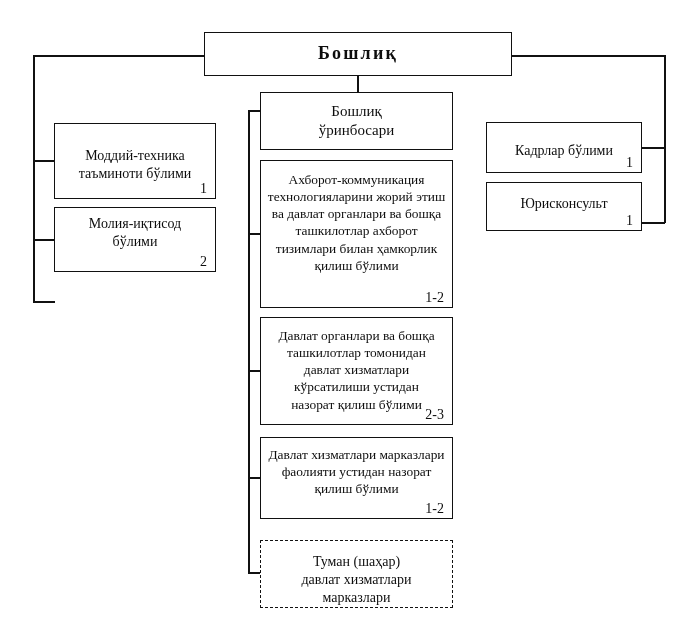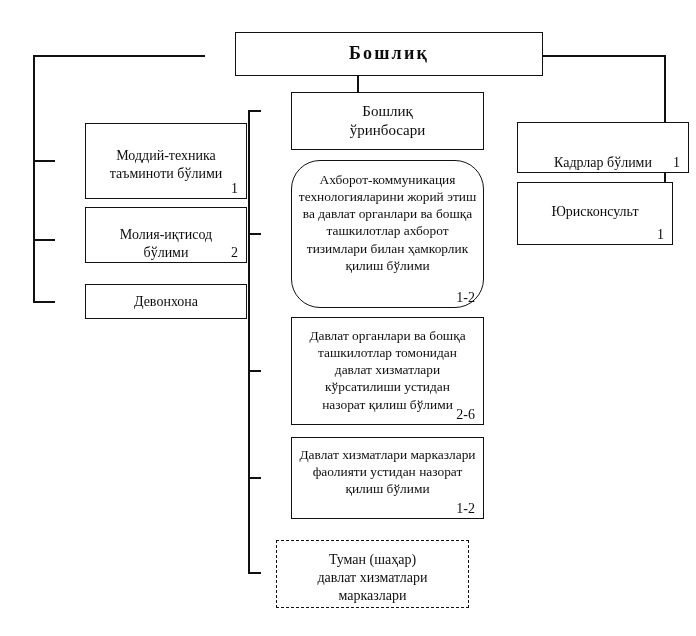--- a/index.html
+++ b/index.html
@@ -20,21 +20,20 @@
   
   .node {
     position: absolute;
     box-sizing: border-box;
     border: 1.6px solid #111111;
     background: #ffffff;
     display: flex;
     flex-direction: column;
     align-items: center;
     z-index: 3;
-    margin-left: 31px;
   }
   .node.dashed {
     border: 1.8px dashed #111111;
   }
   .node .label {
     width: 100%;
     text-align: center;
     line-height: 1.28;
     padding: 0 6px;
     box-sizing: border-box;
@@ -72,21 +71,20 @@
   }
   #node-deputy .label { font-size: 15px; }
 
   #node-ict {
     left: 260px;
     top: 160px;
     width: 193px;
     height: 148px;
     justify-content: flex-start;
     padding-top: 10px;
-    border-radius: 29px;
   }
   #node-ict .label { font-size: 13.4px; }
 
   #node-oversight {
     left: 260px;
     top: 317px;
     width: 193px;
     height: 108px;
     justify-content: flex-start;
     padding-top: 9px;
@@ -98,77 +96,77 @@
     left: 260px;
     top: 437px;
     width: 193px;
     height: 82px;
     justify-content: flex-start;
     padding-top: 8px;
   }
   #node-centers-control .label { font-size: 13.4px; }
 
   #node-district-centers {
-    left: 245px;
+    left: 260px;
     top: 540px;
     width: 193px;
     height: 68px;
-    justify-content: center;
+    justify-content: flex-end;
     padding-top: 8px;
   }
   #node-district-centers .label { font-size: 14px; }
 
   
   #node-logistics {
     left: 54px;
     top: 123px;
     width: 162px;
     height: 76px;
     justify-content: center;
     padding-top: 7px;
   }
   #node-logistics .label { font-size: 14px; }
 
   #node-finance {
     left: 54px;
     top: 207px;
     width: 162px;
-    height: 56px;
-    justify-content: flex-end;
+    height: 65px;
+    justify-content: flex-start;
     padding-top: 7px;
   }
   #node-finance .label { font-size: 14px; }
 
   #node-chancellery {
     left: 54px;
     top: 284px;
     width: 162px;
     height: 35px;
     justify-content: center;
   }
   #node-chancellery .label { font-size: 14px; }
 
   
   #node-hr {
     left: 486px;
     top: 122px;
-    width: 172px;
+    width: 156px;
     height: 51px;
-    justify-content: flex-end;
+    justify-content: center;
     padding-top: 6px;
   }
   #node-hr .label { font-size: 14px; }
 
   #node-legal {
     left: 486px;
     top: 182px;
     width: 156px;
-    height: 63px;
-    justify-content: flex-start;
-    padding-top: 20px;
+    height: 49px;
+    justify-content: flex-start;
+    padding-top: 12px;
   }
   #node-legal .label { font-size: 14px; }
 
   
   .line {
     position: absolute;
     background: #111111;
     z-index: 1;
   }
   .line.h { height: 1.6px; }
@@ -213,23 +211,20 @@
 таъминоти бўлими</div>
     <div class="count">1</div>
   </div>
 
   <div class="node" id="node-finance">
     <div class="label">Молия-иқтисод
 бўлими</div>
     <div class="count">2</div>
   </div>
 
-  <div class="node" id="node-chancellery">
-    <div class="label">Девонхона</div>
-  </div>
 
   <div class="node" id="node-hr">
     <div class="label">Кадрлар бўлими</div>
     <div class="count">1</div>
   </div>
 
   <div class="node" id="node-legal">
     <div class="label">Юрисконсульт</div>
     <div class="count">1</div>
   </div>
@@ -243,21 +238,21 @@
 қилиш бўлими</div>
     <div class="count">1-2</div>
   </div>
 
   <div class="node" id="node-oversight">
     <div class="label">Давлат органлари ва бошқа
 ташкилотлар томонидан
 давлат хизматлари
 кўрсатилиши устидан
 назорат қилиш бўлими</div>
-    <div class="count">2-6</div>
+    <div class="count">2-3</div>
   </div>
 
   <div class="node" id="node-centers-control">
     <div class="label">Давлат хизматлари марказлари
 фаолияти устидан назорат
 қилиш бўлими</div>
     <div class="count">1-2</div>
   </div>
 
   <div class="node dashed" id="node-district-centers">

